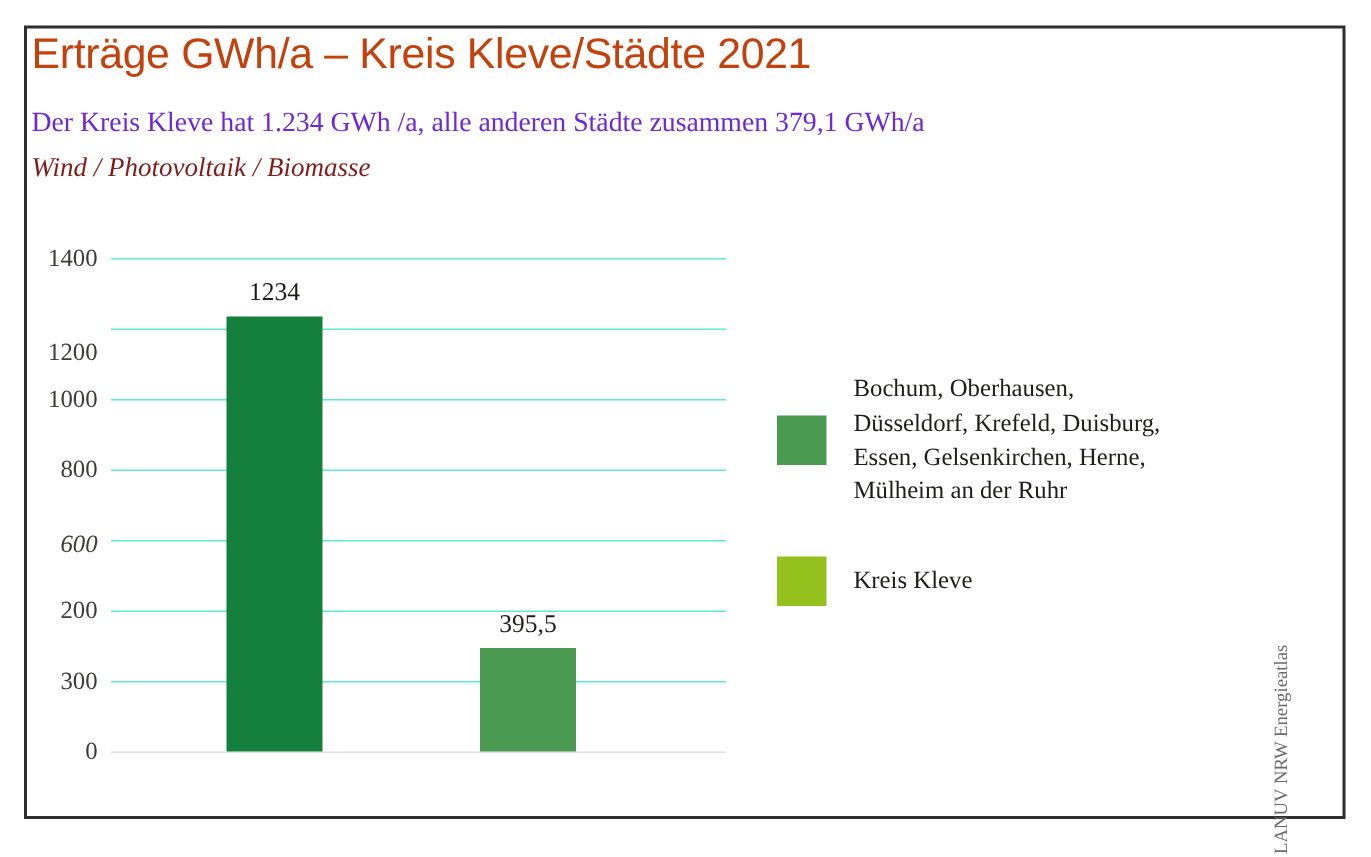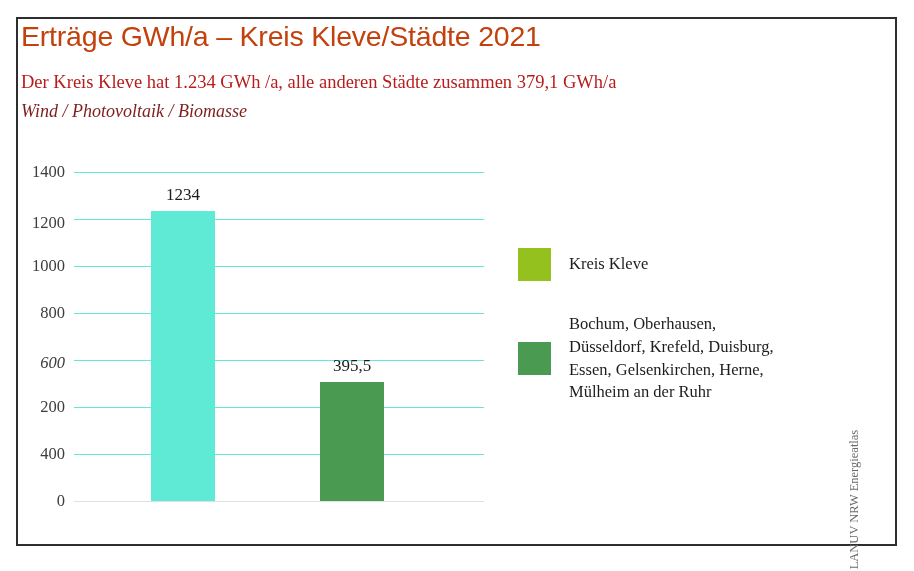--- a/index.html
+++ b/index.html
@@ -44,21 +44,21 @@
     letter-spacing: -0.2px;
     color: #c2410c;
     white-space: nowrap;
     line-height: 1.2;
   }
 
   #chart-subtitle {
     font-family: "Liberation Serif", serif;
     font-size: 18.5px;
     font-weight: 400;
-    color: #b91c1c;
+    color: #6d28d9;
     white-space: nowrap;
     margin-top: 18px;
     line-height: 1.25;
   }
 
   #chart-note {
     font-family: "Liberation Serif", serif;
     font-size: 18px;
     font-style: italic;
     color: #7f1d1d;
@@ -175,59 +175,59 @@
     <div id="chart-title">Erträge GWh/a – Kreis Kleve/Städte 2021</div>
     <div id="chart-subtitle">Der Kreis Kleve hat 1.234 GWh /a, alle anderen Städte zusammen 379,1 GWh/a</div>
     <div id="chart-note">Wind / Photovoltaik / Biomasse</div>
   </div>
 
   <div id="plot">
       <div class="gridline baseline" style="top: 329px;">
         <span class="ytick" style="top: 0px;">0</span>
       </div>
       <div class="gridline" style="top: 282px;">
-        <span class="ytick" style="top: 0px;">400</span>
+        <span class="ytick" style="top: 0px;">300</span>
       </div>
       <div class="gridline" style="top: 235px;">
         <span class="ytick" style="top: 0px;">200</span>
       </div>
       <div class="gridline" style="top: 188px;">
         <span class="ytick" style="top: 3px; font-style: italic;">600</span>
       </div>
       <div class="gridline" style="top: 141px;">
         <span class="ytick" style="top: 0px;">800</span>
       </div>
       <div class="gridline" style="top: 94px;">
         <span class="ytick" style="top: 0px;">1000</span>
       </div>
       <div class="gridline" style="top: 47px;">
-        <span class="ytick" style="top: 4px; text-align: center;">1200</span>
+        <span class="ytick" style="top: 16px; text-align: center;">1200</span>
       </div>
       <div class="gridline" style="top: 0px;">
         <span class="ytick" style="top: 0px;">1400</span>
       </div>
-      <div class="bar" style="left: 77px; height: 289.99px; background: #5eead4;">
+      <div class="bar" style="left: 77px; height: 289.99px; background: #15803d;">
         <span class="bar-value">1234</span>
       </div>
-      <div class="bar" style="left: 246px; height: 119px; background: rgb(74, 154, 82);">
+      <div class="bar" style="left: 246px; height: 69px; background: rgb(74, 154, 82);">
         <span class="bar-value">395,5</span>
       </div>
     </div>
 
   <div id="legend">
-      <div class="legend-row">
-        <span class="legend-swatch" style="background: rgb(149, 193, 31);"></span>
-        <span class="legend-label">Kreis Kleve</span>
-      </div>
       <div class="legend-row">
         <span class="legend-swatch" style="background: rgb(74, 154, 82);"></span>
         <span class="legend-label">Bochum, Oberhausen,
 Düsseldorf, Krefeld, Duisburg,
 Essen, Gelsenkirchen, Herne,
 Mülheim an der Ruhr</span>
       </div>
+      <div class="legend-row">
+        <span class="legend-swatch" style="background: rgb(149, 193, 31);"></span>
+        <span class="legend-label">Kreis Kleve</span>
+      </div>
     </div>
 
   <div id="source">
     <span id="source-text">Quelle: LANUV NRW Energieatlas</span>
   </div>
 
 </div>
 
 </body></html>

